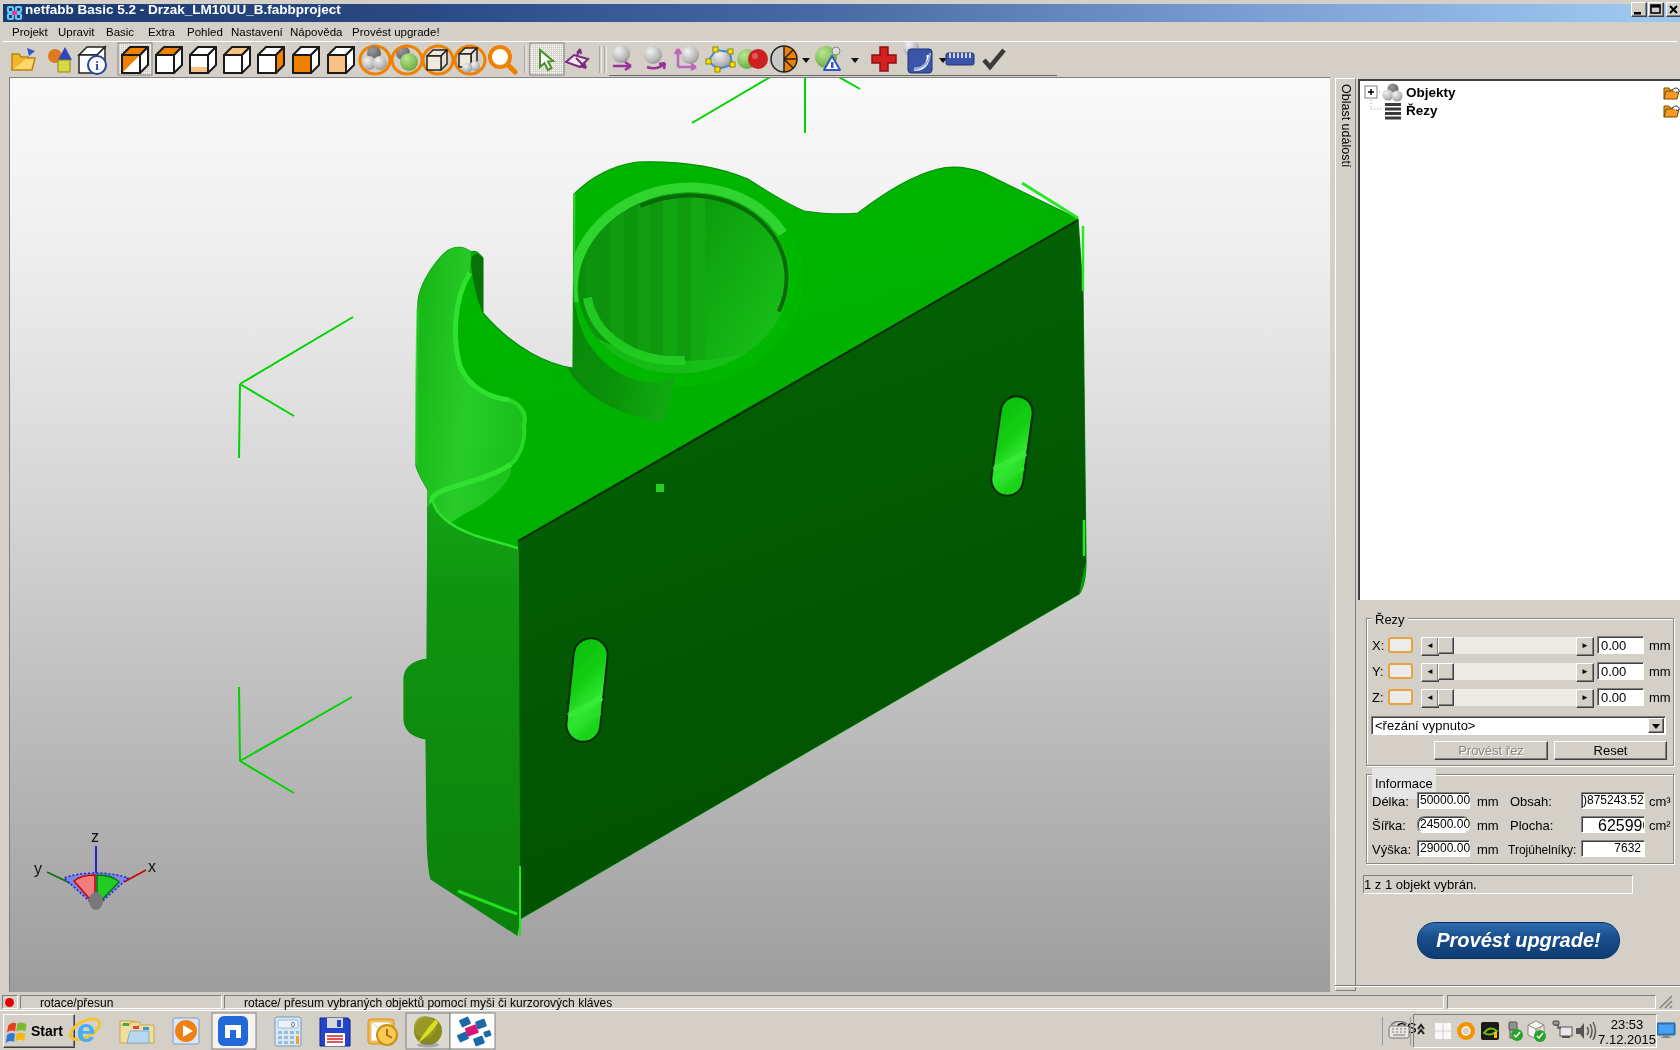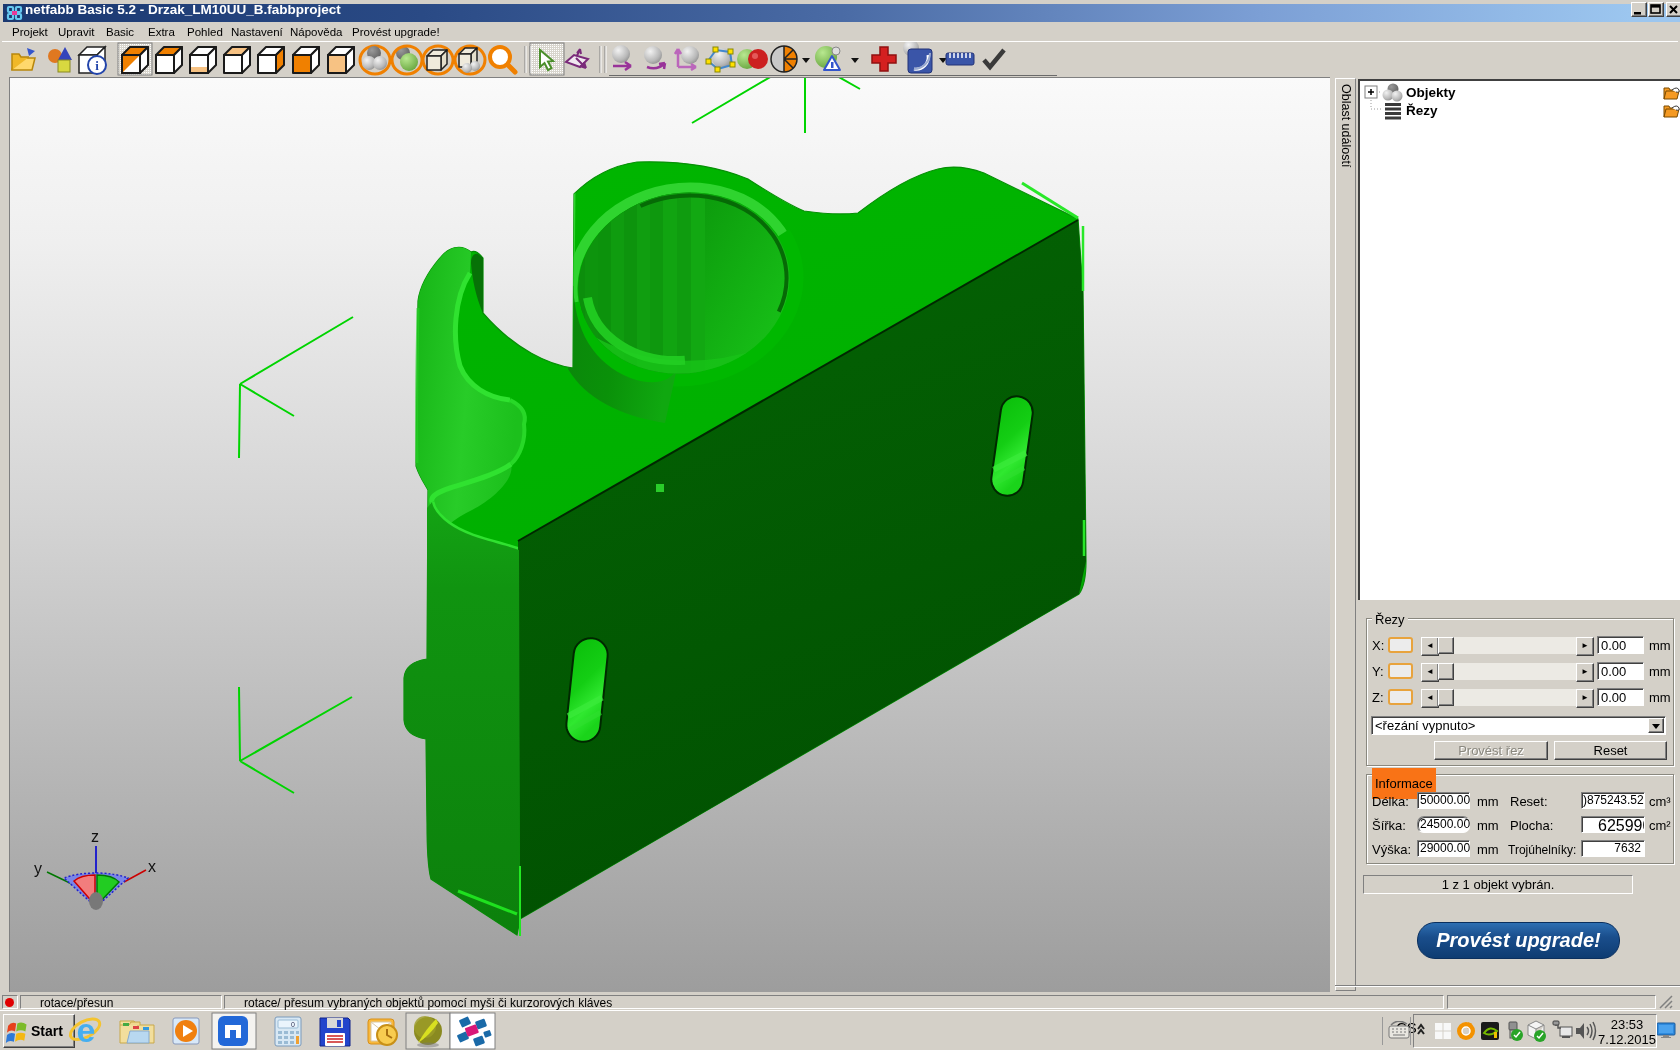--- a/index.html
+++ b/index.html
@@ -513,40 +513,40 @@
     <div class="abs panel-label" style="left:1649px; top:690px;">mm</div>
     <div class="inp" style="left:1371px; top:716px; width:295px; height:19px;">&lt;řezání vypnuto&gt;
       <span style="position:absolute; right:1px; top:1px; width:16px; height:15px; background:#D4D0C8; border-top:1px solid #fff; border-left:1px solid #fff; border-right:1px solid #404040; border-bottom:1px solid #404040; box-shadow:inset -1px -1px 0 #808080;"><svg width="14" height="13">
             <path d="M 3,5 L 11,5 L 7,10 Z" fill="#000"></path>
           </svg></span>
     </div>
     <div class="btn" style="left:1434px; top:741px; width:114px; height:19px; color:#8A887F; text-shadow:1px 1px 0 #fff; line-height:17px;">Provést řez</div>
     <div class="btn" style="left:1554px; top:741px; width:113px; height:19px; line-height:17px;">Reset</div>
 
     <div class="abs" style="left:1366px; top:774px; width:308px; height:90px; border:1px solid #8A887F; box-shadow:inset 1px 1px 0 #fff, 1px 1px 0 #fff;"></div>
-    <div class="abs panel-label" style="left:1372px; top:768px; background:#f97316; padding:8px 3px;">Informace</div>
+    <div class="abs panel-label" style="left:1372px; top:768px; background:#e5e5e5; padding:8px 3px;">Informace</div>
     <div class="abs panel-label" style="left:1372px; top:794px;">Délka:</div>
     <div class="abs panel-label" style="left:1372px; top:818px;">Šířka:</div>
     <div class="abs panel-label" style="left:1372px; top:842px;">Výška:</div>
     <div class="inp" style="left:1417px; top:792px; width:53px; height:17px; padding:0 2px; font-size:12px;">50000.00</div>
     <div class="inp" style="left:1417px; top:816px; width:53px; height:17px; padding:0 2px; font-size:12px;border-radius:7px;">24500.00</div>
     <div class="inp" style="left:1417px; top:840px; width:53px; height:17px; padding:0 2px; font-size:12px;">29000.00</div>
     <div class="abs panel-label" style="left:1477px; top:794px;">mm</div>
     <div class="abs panel-label" style="left:1477px; top:818px;">mm</div>
     <div class="abs panel-label" style="left:1477px; top:842px;">mm</div>
-    <div class="abs panel-label" style="left:1510px; top:794px;">Reset:</div>
+    <div class="abs panel-label" style="left:1510px; top:794px;">Obsah:</div>
     <div class="abs panel-label" style="left:1510px; top:818px;">Plocha:</div>
     <div class="abs panel-label" style="left:1508px; top:843px; font-size:12px;">Trojúhelníky:</div>
     <div class="inp" style="left:1581px; top:792px; width:64px; height:17px; padding:0 1px; overflow:hidden; font-size:12px; text-align:right;">)875243.52</div>
     <div class="inp" style="left:1581px; top:816px; width:64px; height:17px; padding:0 16px; overflow:hidden; font-size:16px; text-align:right;">6259906.56</div>
     <div class="inp" style="left:1581px; top:840px; width:64px; height:17px; padding:0 3px; text-align:right; font-size:12px;">7632</div>
     <div class="abs panel-label" style="left:1649px; top:794px;">cm³</div>
     <div class="abs panel-label" style="left:1649px; top:818px;">cm²</div>
 
-    <div class="abs" style="left:1363px; top:875px; width:270px; height:19px; border-top:1px solid #808080; border-left:1px solid #808080; border-bottom:1px solid #fff; border-right:1px solid #fff; font-size:13px; text-align:center; line-height:18px;">1 z 1 objekt vybrán.</div>
+    <div class="abs" style="left:1363px; top:875px; width:270px; height:19px; border-top:1px solid #808080; border-left:1px solid #808080; border-bottom:1px solid #fff; border-right:1px solid #fff; font-size:13px; text-align:left; line-height:18px;">1 z 1 objekt vybrán.</div>
 
     <div class="abs" style="left:1417px; top:922px; width:203px; height:37px; border-radius:18px;
       background:linear-gradient(180deg,#2E6FB2 0%, #1A4E8C 40%, #0E3C72 100%); border:1px solid #0A2F5E;
       color:#fff; font-size:20px; font-weight:bold; font-style:italic; text-align:center; line-height:35px;">Provést upgrade!</div>
     <div class="abs" style="left:1335px; top:985px; width:345px; height:2px; border-top:1px solid #808080; border-bottom:1px solid #fff;"></div>
   </div>
   <div id="statusbar">
     <div class="abs" style="left:2px; top:2px; width:16px; height:14px; border-top:1px solid #808080; border-left:1px solid #808080; border-bottom:1px solid #fff; border-right:1px solid #fff; background:#D4D0C8;">
         <span style="position:absolute; left:2px; top:2px; width:9px; height:9px; border-radius:50%; background:#E00000;"></span>
       </div>

